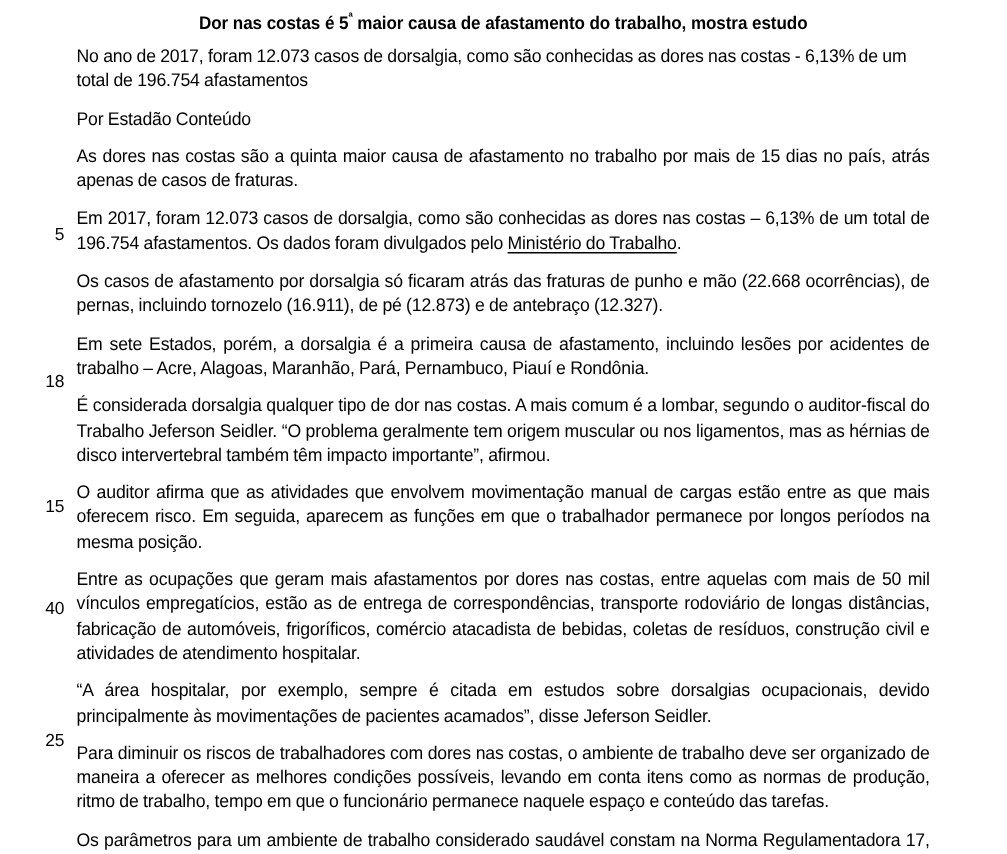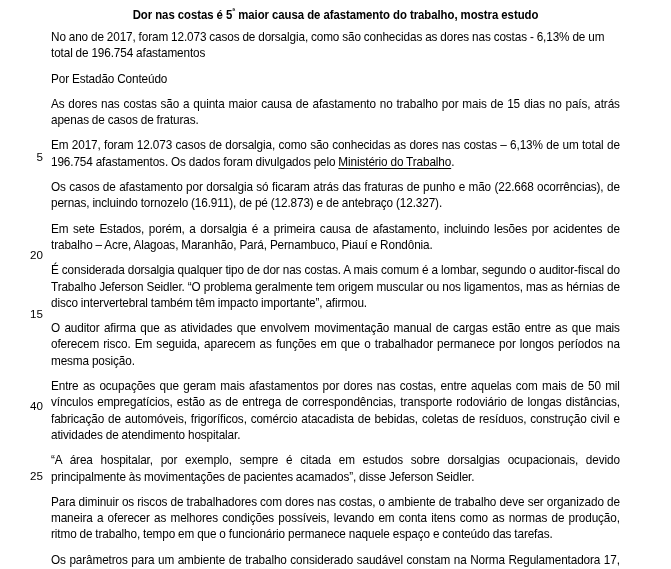--- a/index.html
+++ b/index.html
@@ -83,24 +83,24 @@
     color: #000000;
   }
 </style>
 </head>
 <body>
 
 <div id="page">
 
   <div id="line-numbers">
     <span class="line-number" style="top:151px">5</span>
-    <span class="line-number" style="top:249px">20</span>
-    <span class="line-number" style="top:308px">15</span>
+    <span class="line-number" style="top:249px">18</span>
+    <span class="line-number" style="top:332px">15</span>
     <span class="line-number" style="top:400px">40</span>
-    <span class="line-number" style="top:470px">25</span>
+    <span class="line-number" style="top:488px">25</span>
   </div>
 
   <h1 class="doc-title"><span>Dor nas costas é 5</span><sup>ª</sup><span> maior causa de afastamento do trabalho, mostra estudo</span></h1>
 
   <p class="para">No ano de 2017, foram 12.073 casos de dorsalgia, como são conhecidas as dores nas costas - 6,13% de um total de 196.754 afastamentos</p>
 
   <p class="para">Por Estadão Conteúdo</p>
 
   <p class="para justify">As dores nas costas são a quinta maior causa de afastamento no trabalho por mais de 15 dias no país, atrás apenas de casos de fraturas.</p>
 

